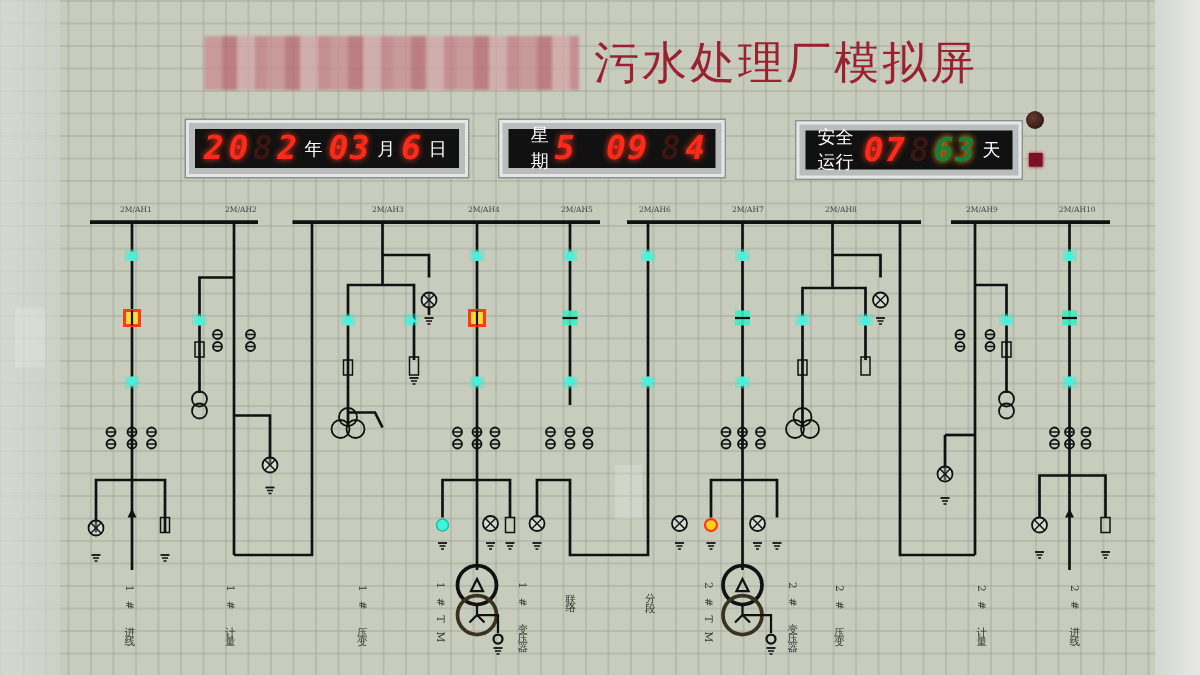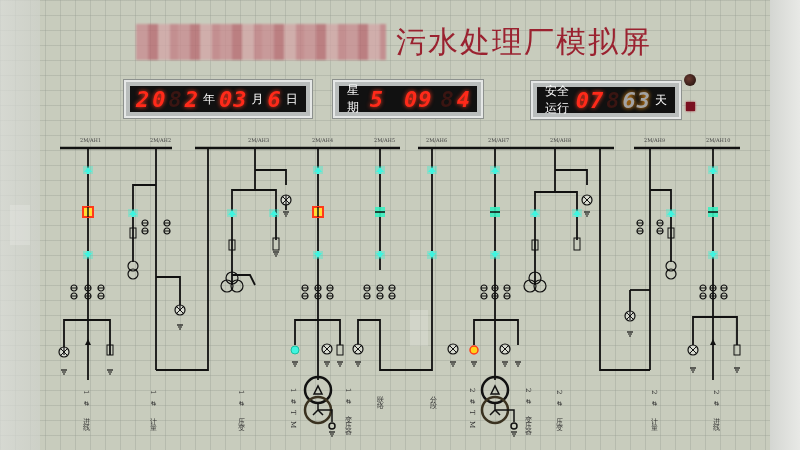--- a/index.html
+++ b/index.html
@@ -14,21 +14,21 @@
   .frame-left{position:absolute;left:0;top:0;width:40px;height:450px;background:linear-gradient(90deg,#dcdedb,#cfd2cb);opacity:.7;}
   .title{position:absolute;top:22px;left:116px;height:40px;display:flex;align-items:center;padding-left:20px;}
   .title .blur{width:250px;height:36px;
     background:repeating-linear-gradient(90deg,#c98a8f 0 12px,#b7666e 12px 22px,#d3a5a6 22px 34px,#c27b82 34px 42px);
     opacity:.75;filter:blur(1.2px);}
   .title .text{font-family:"DejaVu Serif",serif;font-size:30px;color:#9a2230;letter-spacing:2px;margin-left:10px;}
   .display{position:absolute;background:#b9bdbc;border:2px solid #e5e7e6;box-shadow:0 0 0 1px #8d918e;padding:4px;}
   .display .screen{background:#111;height:26px;display:flex;align-items:center;padding:0 6px;gap:2px;}
   .seg{font-family:"DejaVu Sans Mono",monospace;font-weight:bold;font-size:22px;color:#ff2a1a;text-shadow:0 0 4px #ff3a20;font-style:italic;letter-spacing:1px;}
   .seg.dim{color:#3a1512;text-shadow:none;}
-  .seg.yel{color:#a3a3a3;text-shadow:0 0 4px #ff9a10;}
+  .seg.yel{color:#15803d;text-shadow:0 0 4px #ff9a10;}
   .cn{color:#fff;font-size:12px;margin:0 2px;}
   svg{position:absolute;left:0;top:0;}
   .lbl{position:absolute;font-size:7px;color:#333;writing-mode:vertical-rl;letter-spacing:6px;font-family:"DejaVu Serif",serif;}
   .bus-lbl{position:absolute;font-size:5px;color:#444;font-family:"DejaVu Serif",serif;}
   .knob{position:absolute;left:684px;top:74px;width:12px;height:12px;border-radius:50%;background:radial-gradient(circle at 40% 40%,#6a3a30,#1a0e0a);}
   .btn-red{position:absolute;left:686px;top:102px;width:9px;height:9px;background:#7a1020;box-shadow:0 0 2px #a01a2a;}
 </style>
 </head>
 <body>
 
@@ -49,21 +49,21 @@
     <span class="seg">2</span>
     <span class="cn">年</span>
     <span class="seg">03</span>
     <span class="cn">月</span>
     <span class="seg">6</span>
     <span class="cn">日</span>
   </div>
 </div>
 
 <div class="display" style="left:333px;top:80px;">
-  <div class="screen" style="width:126px;">
+  <div class="screen" style="width:126px;text-align:right;">
     <span class="cn">星期</span>
     <span class="seg">5</span>
     <span class="seg" style="margin-left:18px;">09</span>
     <span class="seg dim" style="margin-left:6px;">8</span>
     <span class="seg">4</span>
   </div>
 </div>
 
 <div class="display" style="left:531px;top:81px;">
   <div class="screen" style="width:126px;">

